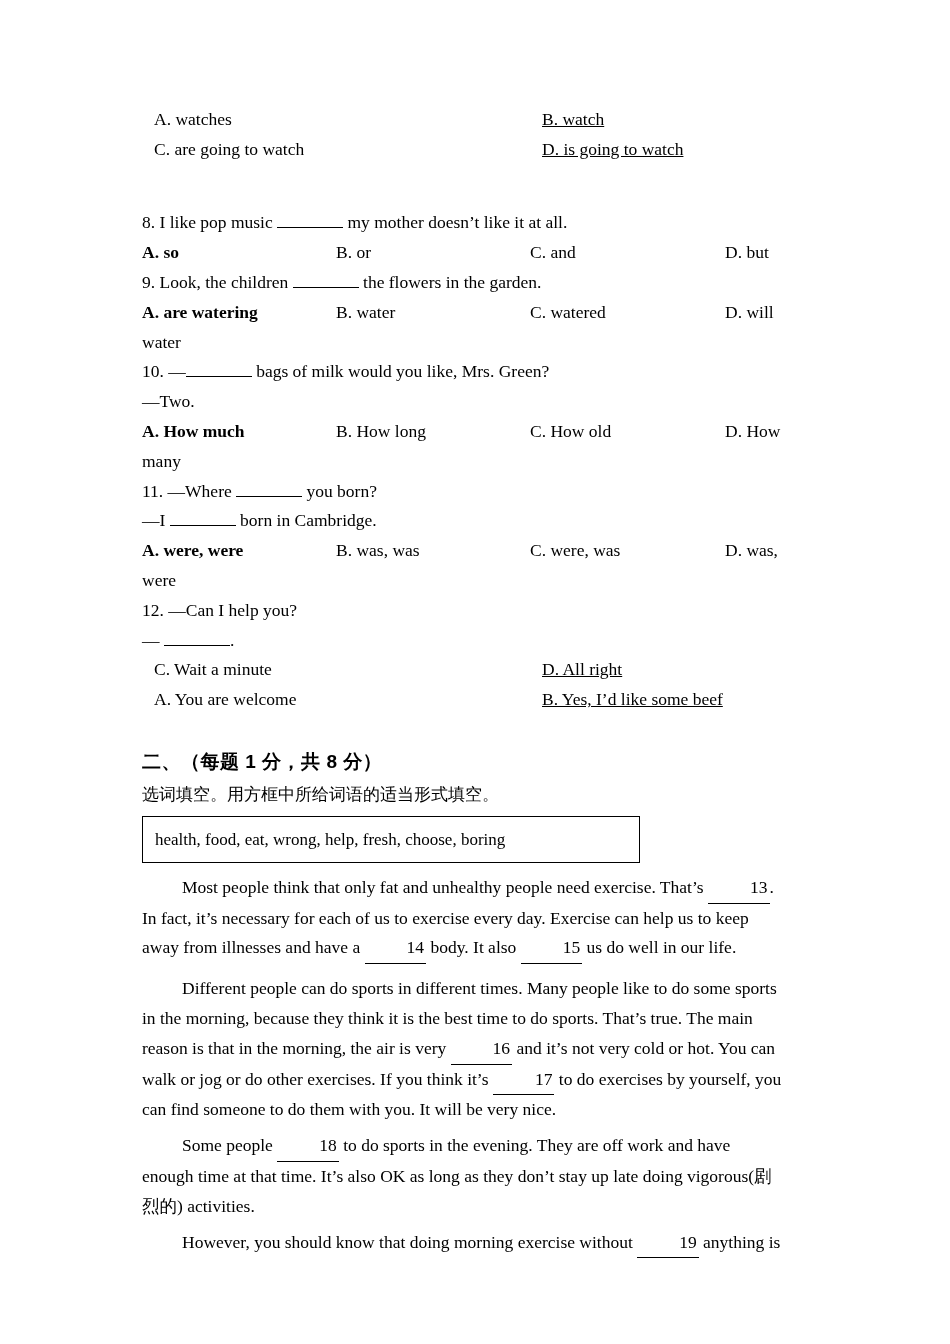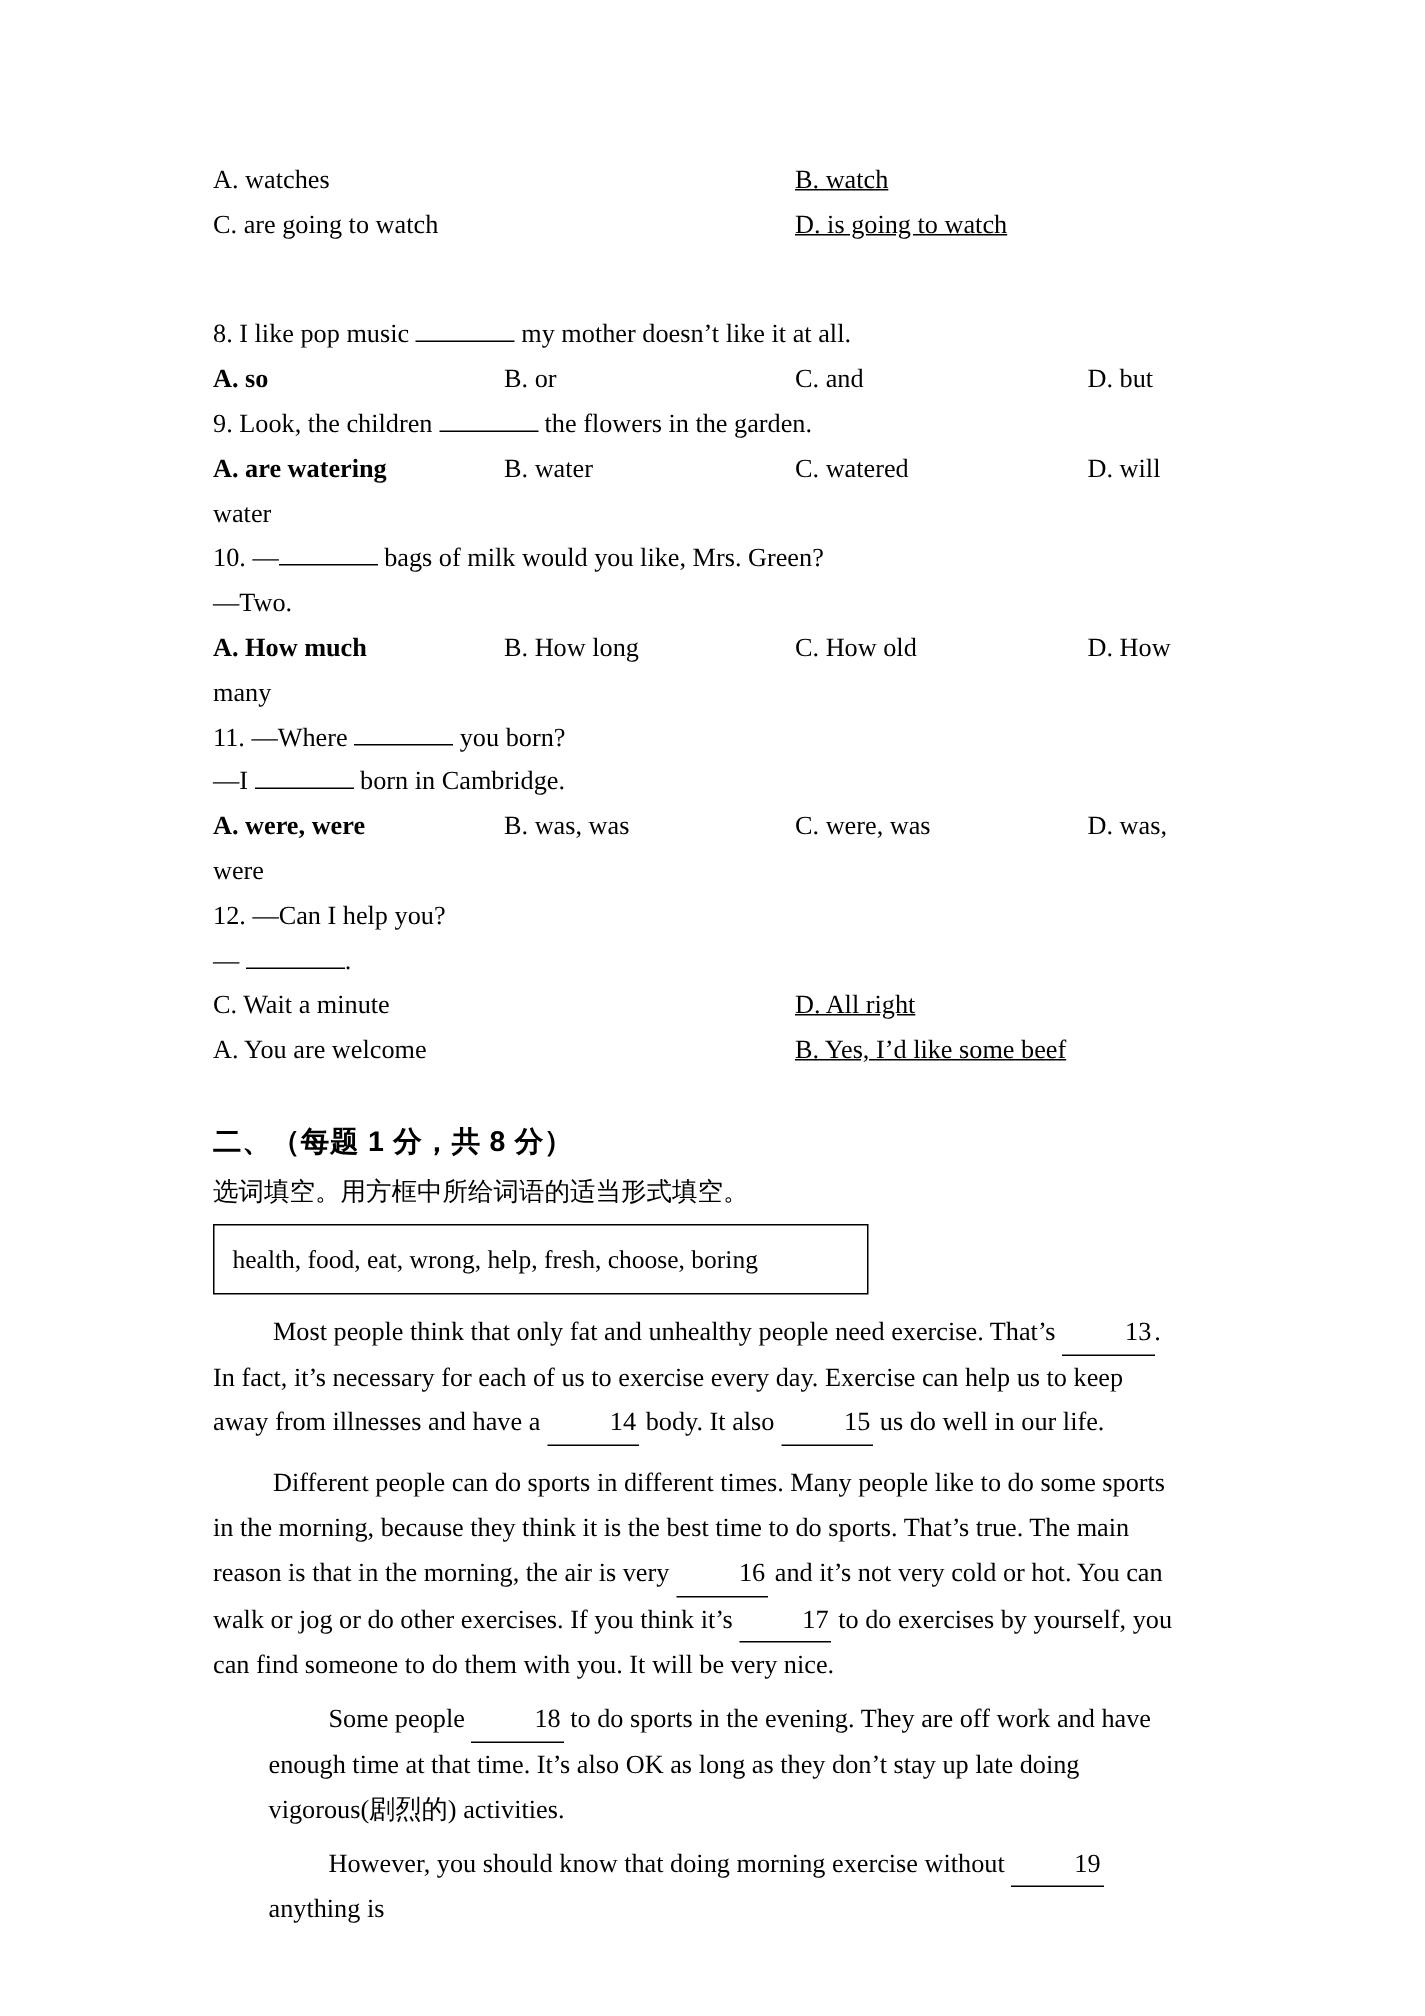--- a/index.html
+++ b/index.html
@@ -38,20 +38,21 @@
   .c1 { left: 0px; font-weight: bold; }
   .c2 { left: 194px; }
   .c3 { left: 388px; }
   .c4 { left: 583px; }
   
   .opts2 {
     position: relative;
     height: 29.8px;
     font-size: 17.5px;
     line-height: 29.8px;
+    margin-left: 12px;
   }
   .opts2 > span { position: absolute; top: 0; white-space: nowrap; }
   .d1 { left: 0px; }
   .d2 { left: 388px; text-decoration: underline; }
   .gap-block { height: 29.8px; }
   .gap-small { height: 14px; }
 
   .blank {
     display: inline-block;
     border-bottom: 1px solid #000;
@@ -74,34 +75,34 @@
     font-weight: bold;
     line-height: 34px;
     letter-spacing: 0.5px;
   }
   .cn-line {
     font-size: 17px;
     line-height: 31px;
   }
   .wordbank {
     box-sizing: border-box;
-    width: 437px;
+    width: 498px;
     border: 1.3px solid #000;
     padding: 12px 10px 12px 12px;
     font-size: 17px;
     line-height: 21px;
     margin-top: 6px;
   }
   .para {
     font-size: 17.5px;
     line-height: 29.8px;
     text-indent: 40px;
     margin-top: 10px;
   }
-  .para.tight { margin-top: 6px; margin-left: 37px; }
+  .para.tight { margin-top: 6px; }
 </style>
 </head>
 <body>
 
 <div class="page">
 
   <div class="opts2">
     <span class="d1">A. watches</span>
     <span class="d2">B. watch</span>
   </div>

